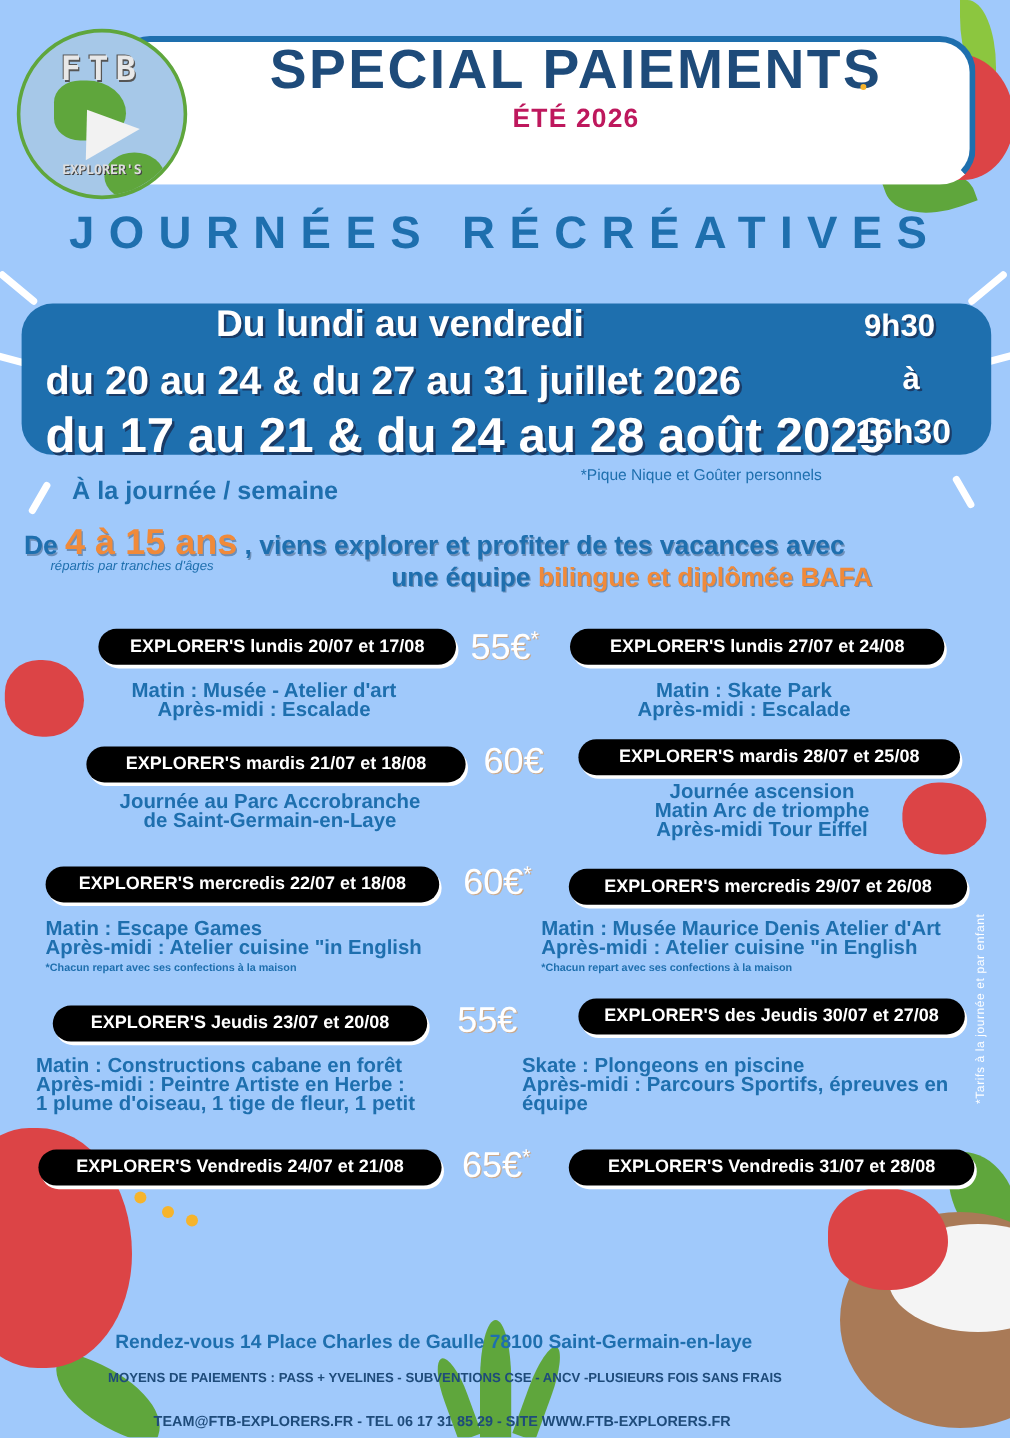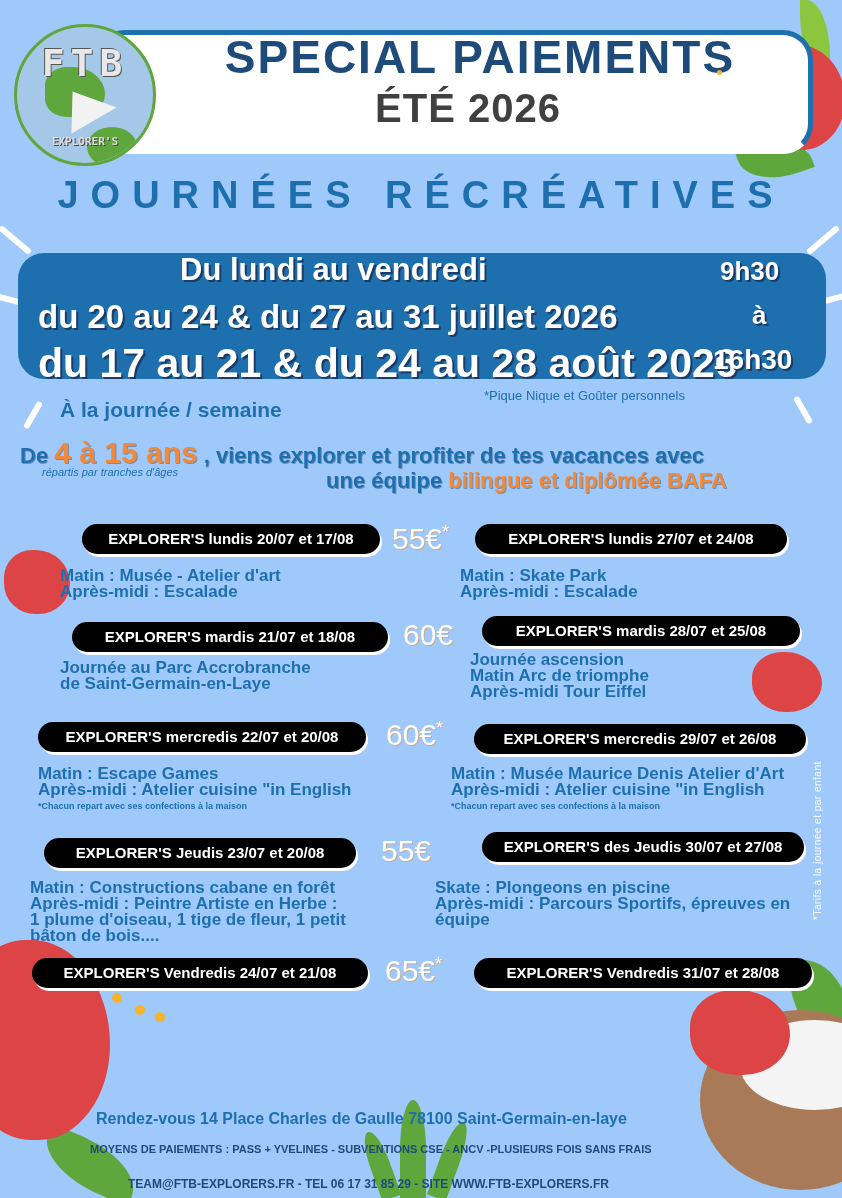--- a/index.html
+++ b/index.html
@@ -3,25 +3,25 @@
 <meta charset="utf-8">
 <style>
   * { margin:0; padding:0; box-sizing:border-box; }
   body { width:842px; height:1198px; overflow:hidden; background:#a0c9fb; font-family:"Liberation Sans", sans-serif; position:relative; }
   .poster { position:absolute; left:0; top:0; width:842px; height:1198px; background:#a0c9fb; overflow:hidden; }
   .abs { position:absolute; }
 
   
   .title-box { left:95px; top:30px; width:718px; height:124px; background:#fff; border-radius:30px; border:5px solid #1e6fae; border-left:none; border-bottom-color:#fff; border-right-color:#1e6fae; }
   .title-main { left:150px; top:30px; width:660px; text-align:center; color:#1e4b7a; font-weight:bold; font-size:46px; letter-spacing:2px; }
-  .title-sub { left:138px; top:86px; width:660px; text-align:center; color:#404040; font-weight:bold; font-size:40px; letter-spacing:1px; }
+  .title-sub { left:150px; top:86px; width:660px; text-align:center; color:#be185d; font-weight:bold; font-size:22px; letter-spacing:1px; }
   .logo { left:14px; top:24px; width:142px; height:142px; border-radius:50%; background:#a6c8e8; border:3px solid #5fa63c; overflow:hidden; }
   .logo .land1 { position:absolute; left:28px; top:40px; width:60px; height:50px; background:#5fa63c; border-radius:40% 60% 50% 40%; }
   .logo .land2 { position:absolute; left:70px; top:100px; width:50px; height:40px; background:#5fa63c; border-radius:50%; }
-  .logo .ftb { position:absolute; left:0; top:14px; width:100%; text-align:center; font-family:"DejaVu Sans Mono", monospace; font-weight:bold; font-size:38px; color:#e8e8e8; letter-spacing:6px; text-shadow:1px 1px 0 #555, -1px -1px 0 #555; }
+  .logo .ftb { position:absolute; left:0; top:14px; width:100%; text-align:center; font-family:"DejaVu Sans Mono", monospace; font-weight:bold; font-size:28px; color:#e8e8e8; letter-spacing:6px; text-shadow:1px 1px 0 #555, -1px -1px 0 #555; }
   .logo .plane { position:absolute; left:42px; top:60px; width:0; height:0; border-left:22px solid transparent; border-right:30px solid transparent; border-bottom:36px solid #f2f2f2; transform:rotate(-30deg); }
   .logo .exp { position:absolute; left:0; top:108px; width:100%; text-align:center; font-family:"DejaVu Sans Mono", monospace; font-size:11px; font-weight:bold; color:#ddd; text-shadow:1px 1px 0 #444; }
 
   .section-title { left:0; top:174px; width:842px; text-align:center; color:#1e6fae; font-weight:bold; font-size:38px; letter-spacing:12px; }
 
   
   .date-box { left:18px; top:253px; width:808px; height:126px; background:#1e6fae; border-radius:26px; }
   .date-line { color:#fff; font-weight:bold; text-shadow:2px 2px 0 #1a3b66; white-space:nowrap; }
   .d1 { left:180px; top:252px; font-size:31px; }
   .d2 { left:38px; top:298px; font-size:33px; }
@@ -36,21 +36,21 @@
   .age-line { left:20px; top:436px; font-size:22px; font-weight:bold; color:#1e6fae; white-space:nowrap; text-shadow:1px 1px 0 #6d8fb8; }
   .age-line .orange { color:#f08a3a; font-size:30px; }
   .repartis { left:42px; top:466px; font-size:11px; font-style:italic; color:#1e6fae; }
   .equipe { left:326px; top:468px; font-size:22px; font-weight:bold; color:#1e6fae; white-space:nowrap; text-shadow:1px 1px 0 #6d8fb8; }
   .equipe .orange { color:#f08a3a; }
 
   
   .pill { background:#000000; color:#fff; font-weight:bold; font-size:15px; border-radius:20px; height:30px; line-height:30px; text-align:center; white-space:nowrap; box-shadow:2px 3px 0 #fff; }
   .price { color:#fff; font-size:30px; text-shadow:1px 1px 0 #c9a98d; }
   .price sup { font-size:18px; }
-  .act { color:#1e6fae; font-weight:bold; font-size:17px; line-height:16px; text-align:left; }
+  .act { color:#1e6fae; font-weight:bold; font-size:17px; line-height:16px; text-align:center; }
   .act-left { text-align:left; }
   .note { font-size:9px; color:#1e6fae; font-weight:bold; }
 
   .side-note { left:812px; top:920px; width:220px; transform:rotate(-90deg); transform-origin:0 0; color:#fff; font-size:10px; letter-spacing:0.5px; }
 
   .rdv { left:0; top:1110px; width:842px; padding-left:96px; font-size:16px; font-weight:bold; color:#1e6fae; }
   .moyens { left:90px; top:1143px; font-size:11px; font-weight:bold; color:#1e4b7a; }
   .contact { left:128px; top:1177px; font-size:12px; font-weight:bold; color:#1e4b7a; }
 
   
@@ -132,42 +132,41 @@
   <div class="abs act" style="left:60px;top:660px;width:330px;">
     <div>Journée au Parc Accrobranche</div>
       <div>de Saint-Germain-en-Laye</div>
   </div>
   <div class="abs act" style="left:470px;top:652px;width:330px;">
     <div>Journée ascension</div>
       <div>Matin Arc de triomphe</div>
       <div>Après-midi Tour Eiffel</div>
   </div>
 
-  <div class="abs pill" style="left:38px;top:722px;width:328px;">EXPLORER'S mercredis 22/07 et 20/08</div>
+  <div class="abs pill" style="left:38px;top:722px;width:328px;">EXPLORER'S mercredis 22/07 et 18/08</div>
   <div class="abs price" style="left:386px;top:718px;"><span>60€</span><sup>*</sup></div>
   <div class="abs pill" style="left:474px;top:724px;width:332px;">EXPLORER'S mercredis 29/07 et 26/08</div>
   <div class="abs act act-left" style="left:38px;top:766px;width:360px;">
     <div>Matin : Escape Games</div>
       <div>Après-midi : Atelier cuisine "in English</div>
     <div class="note">*Chacun repart avec ses confections à la maison</div>
   </div>
   <div class="abs act act-left" style="left:451px;top:766px;width:360px;">
     <div>Matin : Musée Maurice Denis Atelier d'Art</div>
       <div>Après-midi : Atelier cuisine "in English</div>
     <div class="note">*Chacun repart avec ses confections à la maison</div>
   </div>
 
   <div class="abs pill" style="left:44px;top:838px;width:312px;">EXPLORER'S Jeudis  23/07 et 20/08</div>
   <div class="abs price" style="left:381px;top:834px;"><span>55€</span></div>
   <div class="abs pill" style="left:482px;top:832px;width:322px;">EXPLORER'S des Jeudis 30/07 et 27/08</div>
   <div class="abs act act-left" style="left:30px;top:880px;width:340px;">
     <div>Matin : Constructions cabane en forêt</div>
       <div>Après-midi : Peintre Artiste en Herbe :</div>
       <div>1 plume d'oiseau, 1 tige de fleur, 1 petit</div>
-      <div>bâton de bois....</div>
   </div>
   <div class="abs act act-left" style="left:435px;top:880px;width:390px;">
     <div>Skate : Plongeons en piscine</div>
       <div>Après-midi :  Parcours Sportifs, épreuves en</div>
       <div>équipe</div>
   </div>
 
   <div class="abs leaf" style="left:40px;top:1140px;width:100px;height:50px;transform:rotate(20deg);"></div>
   <div class="abs flower" style="left:-40px;top:940px;width:150px;height:200px;"></div>
   <div class="abs dot" style="left:135px;top:1005px;"></div>

